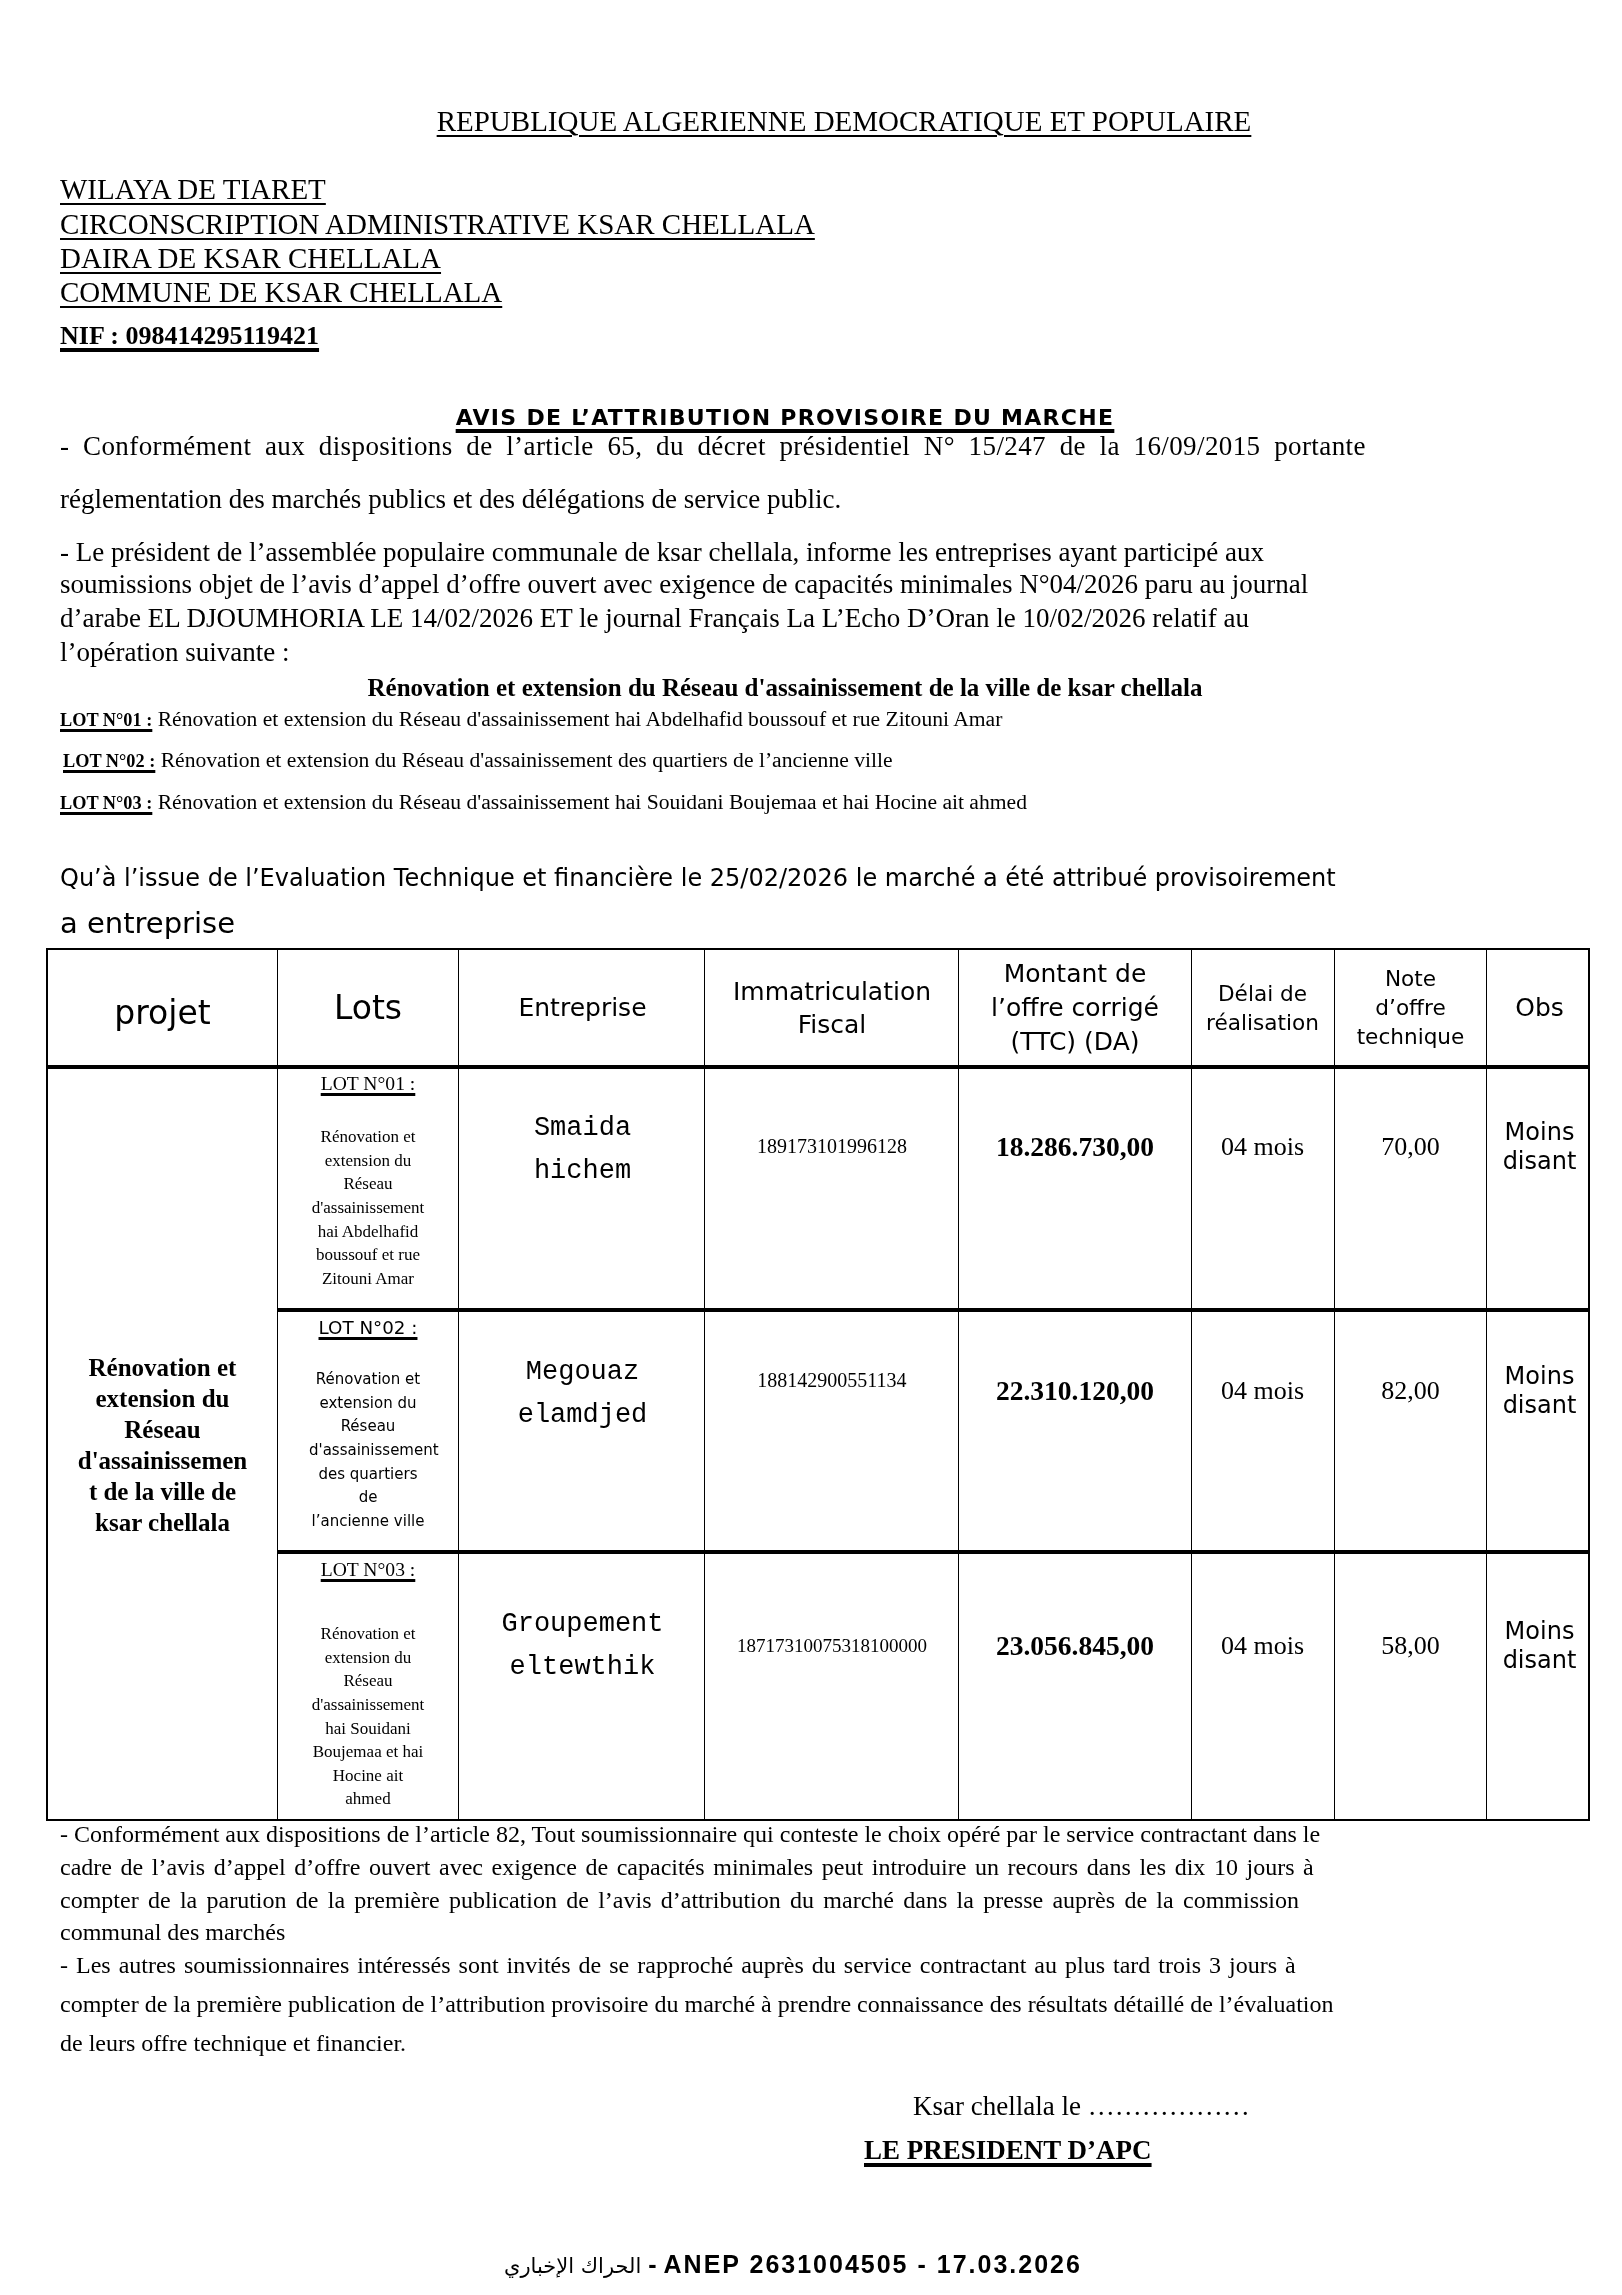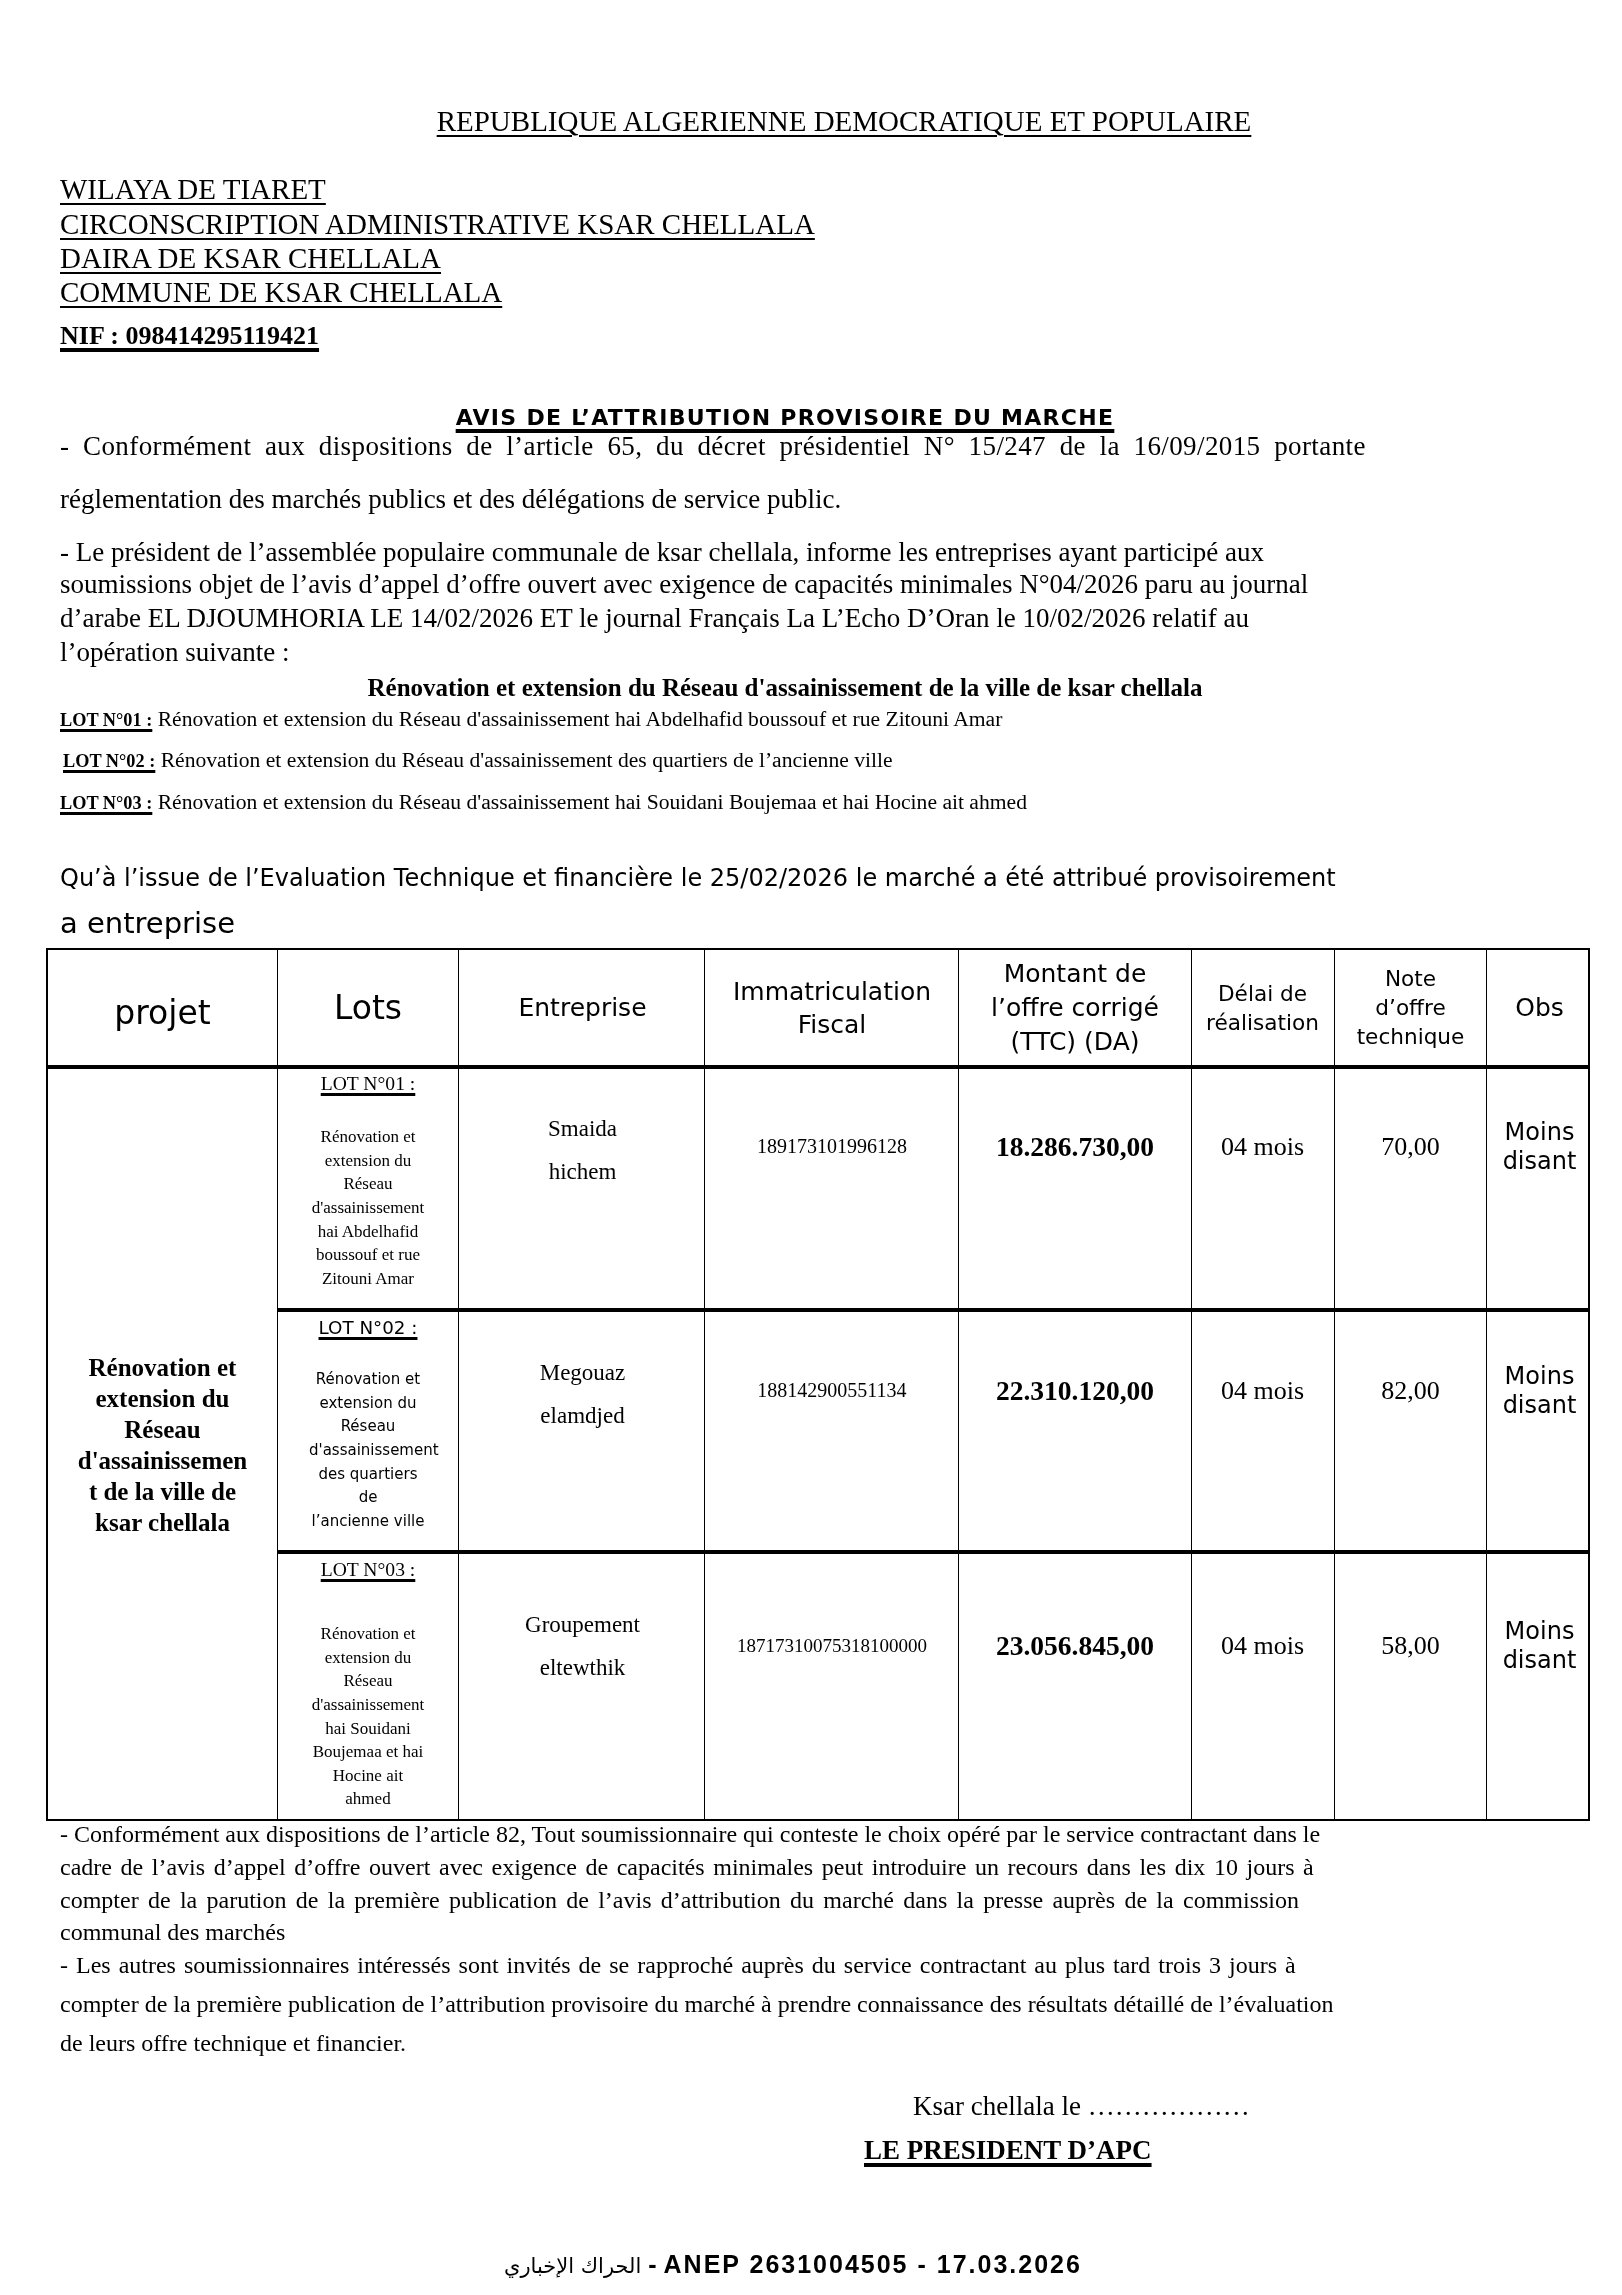--- a/index.html
+++ b/index.html
@@ -25,21 +25,21 @@
   .hline { position: absolute; height: 3.9px; background: #000; }
   .cell { position: absolute; display: flex; align-items: center; justify-content: center; text-align: center; box-sizing: border-box; }
   .th { font-family: "DejaVu Sans", sans-serif; }
   .th-lg { font-size: 33px; }
   .th-md { font-size: 25px; }
   .th-sm { font-size: 21.6px; }
   .lots-cell { flex-direction: column; justify-content: flex-start; padding-top: 5.2px; }
   .lotno { font-size: 19.6px; text-decoration: underline; text-decoration-thickness: 2.6px; text-underline-offset: 3.3px; margin-bottom: 30px; }
   .lotdesc { font-size: 17px; line-height: 23.6px; width: 118px; }
   .lotdesc.sans { font-family: "DejaVu Sans", sans-serif; font-size: 15px; }
-  .ent { font-family: Liberation Serif, serif; font-size: 23px; line-height: 43px; }
+  .ent { font-family: Liberation Mono, monospace; font-size: 27px; line-height: 43px; }
   .imm { font-size: 20px; }
   .mont { font-size: 27.5px; font-weight: bold; }
   .delai { font-size: 26px; }
   .note { font-size: 26px; }
   .obs { font-family: "DejaVu Sans", sans-serif; font-size: 24px; line-height: 29px; }
   .projet { font-size: 25px; font-weight: bold; line-height: 31px; }
 
   .foot { font-size: 24px; }
   .sig1 { font-size: 27px; left: 913px; top: 2091px; }
   .sig2 { font-size: 27px; font-weight: bold; left: 864px; top: 2127px; margin-top: 8px; }
@@ -176,21 +176,21 @@
         <div>Réseau</div>
         <div>d'assainissement</div>
         <div>des quartiers de</div>
         <div>l’ancienne ville</div>
       </div>
     </div>
     <div class="cell ent" style="left:412px; width:245px; top:362px; height:164px; flex-direction:column;">
       <span>Megouaz</span>
       <span>elamdjed</span>
     </div>
-    <div class="cell imm" style="left:658px; width:252px; top:362px; height:157px;">
+    <div class="cell imm" style="left:658px; width:252px; top:352px; height:157px;">
         <span>188142900551134</span>
       </div>
     <div class="cell mont" style="left:911px; width:232px; top:362px; height:157px;">
         <span>22.310.120,00</span>
       </div>
     <div class="cell delai" style="left:1144px; width:141px; top:362px; height:157px;">
         <span>04 mois</span>
       </div>
     <div class="cell note" style="left:1287px; width:151px; top:362px; height:157px;">
         <span>82,00</span>

